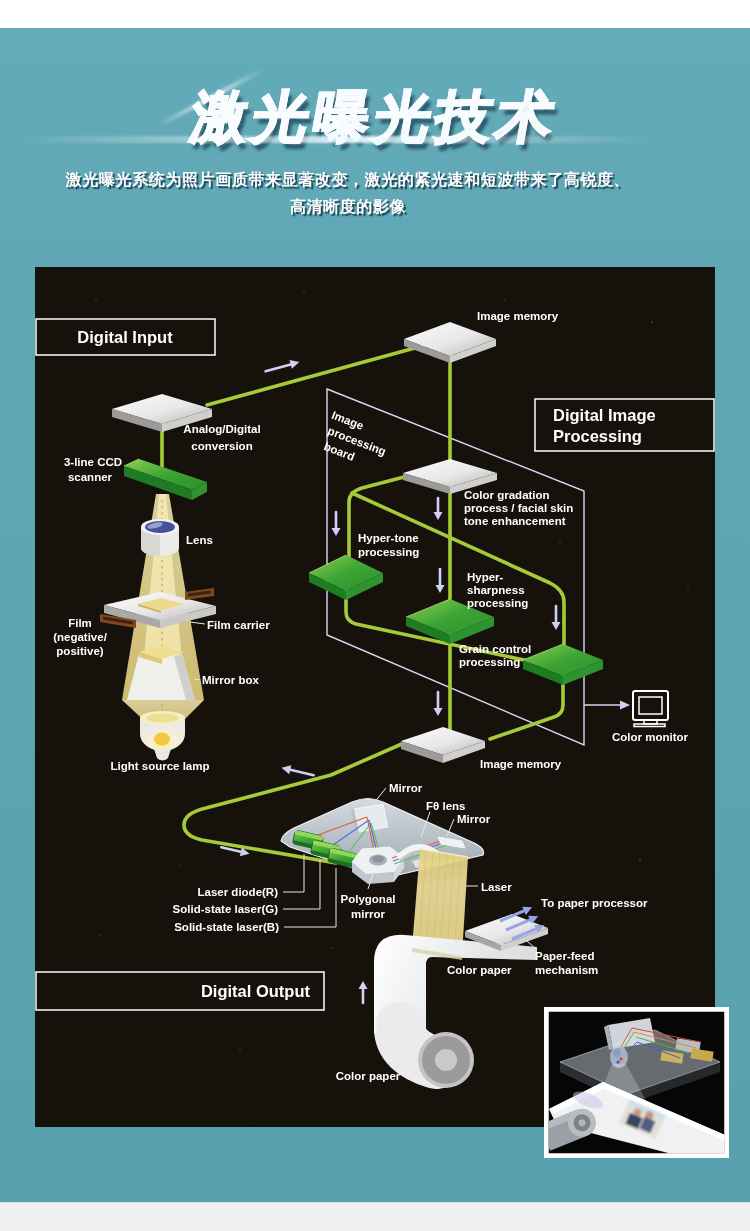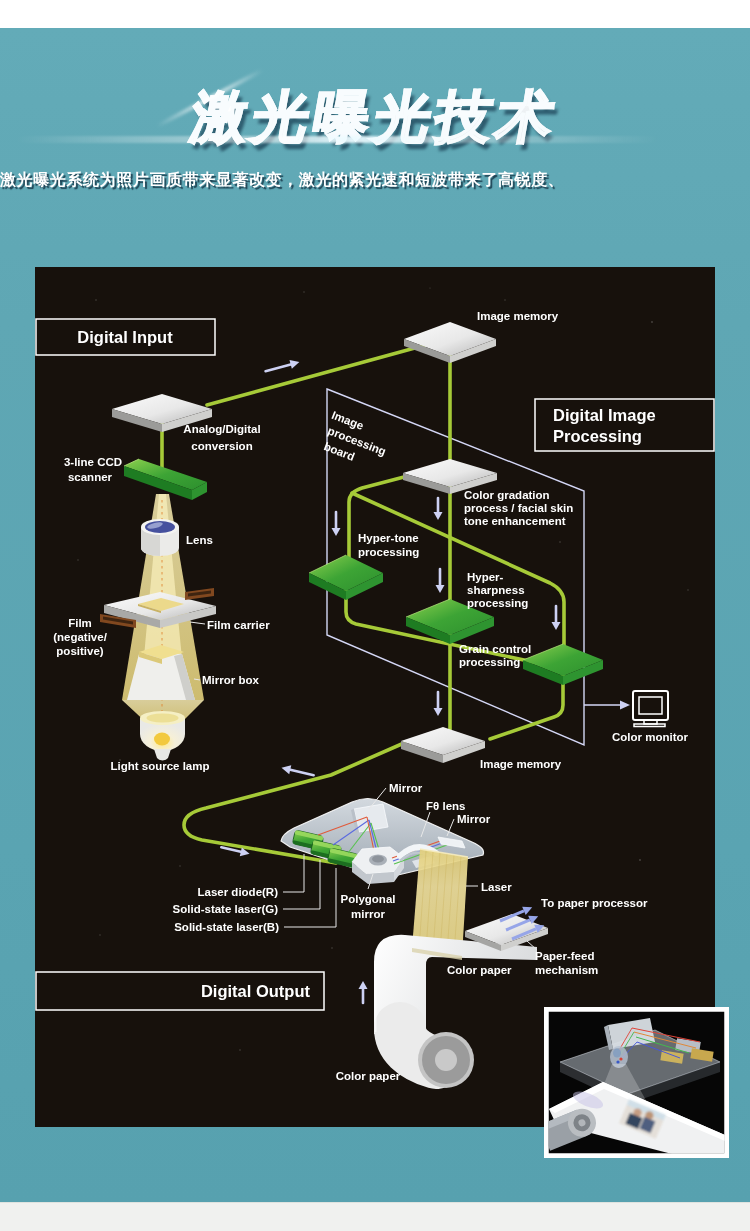--- a/index.html
+++ b/index.html
@@ -18,23 +18,23 @@
   .title-shadow{color:rgba(24,60,80,0.72);filter:blur(1.6px);transform:skewX(-10deg) translate(5px,6px);}
   .title-main{color:#feffff;-webkit-text-stroke:2px rgba(248,252,254,0.95);
       background:linear-gradient(175deg,#ffffff 35%,#e9eef1 60%,#b9c6cd 100%);
       -webkit-background-clip:text;background-clip:text;-webkit-text-fill-color:transparent;}
   .title-streak{position:absolute;left:0;top:136px;width:750px;height:7px;pointer-events:none;
       background:linear-gradient(90deg,rgba(255,255,255,0) 2%,rgba(255,255,255,.55) 38%,rgba(235,250,255,.95) 47%,rgba(255,255,255,.35) 62%,rgba(255,255,255,0) 88%);
       filter:blur(1.3px);}
   .title-streak2{position:absolute;left:150px;top:96px;width:120px;height:4px;pointer-events:none;
       background:linear-gradient(90deg,rgba(255,255,255,0),rgba(255,255,255,.8),rgba(255,255,255,0));
       transform:rotate(-28deg);filter:blur(1.5px);}
-  .subtitle{position:absolute;left:0;width:672px;text-align:left;color:#ffffff;
+  .subtitle{position:absolute;left:0;width:672px;text-align:center;color:#ffffff;
       font-size:16px;font-weight:700;letter-spacing:0.6px;
-      text-shadow:2px 2px 1px rgba(18,48,66,.85);}
+      text-shadow:2px 2px 1px rgba(18,48,66,.85);padding-left:12px;}
   #subtitle1{top:170px;}
   #subtitle2{top:197px;}
   
   #diagram-svg{position:absolute;left:0;top:0;}
   text{font-family:"Liberation Sans",sans-serif;}
   .lbl{fill:#ffffff;font-size:11.5px;font-weight:700;}
   .boxlbl{fill:#ffffff;font-size:16.5px;font-weight:700;}
   .leader{stroke:#e8e8e8;stroke-width:1;fill:none;}
   .wire{stroke:#a6ca38;stroke-width:3.6;fill:none;stroke-linejoin:round;stroke-linecap:round;}
   .lav{stroke:#d4d7f6;stroke-width:1.4;fill:none;}
@@ -52,20 +52,21 @@
   <div id="teal"></div>
   <div id="strip-bottom"></div>
 
   <div class="title-wrap">
     <div class="title-layer title-shadow">激光曝光技术</div>
     <div class="title-layer title-main">激光曝光技术</div>
   </div>
   <div class="title-streak"></div>
   <div class="title-streak2"></div>
   <div class="subtitle" id="subtitle1">激光曝光系统为照片画质带来显著改变，激光的紧光速和短波带来了高锐度、</div>
+  <div class="subtitle" id="subtitle2">高清晰度的影像</div>
 
   <svg id="diagram-svg" width="750" height="1231" viewBox="0 0 750 1231">
     <defs>
       <linearGradient id="gWhiteTop" x1="0" y1="0" x2="1" y2="1">
         <stop offset="0" stop-color="#fbfbfb"></stop>
           <stop offset="0.55" stop-color="#e8e8e8"></stop>
           <stop offset="1" stop-color="#b4b4b4"></stop>
       </linearGradient>
       <linearGradient id="gGreenTop" x1="0" y1="0" x2="1" y2="1">
         <stop offset="0" stop-color="#8ed14e"></stop>

